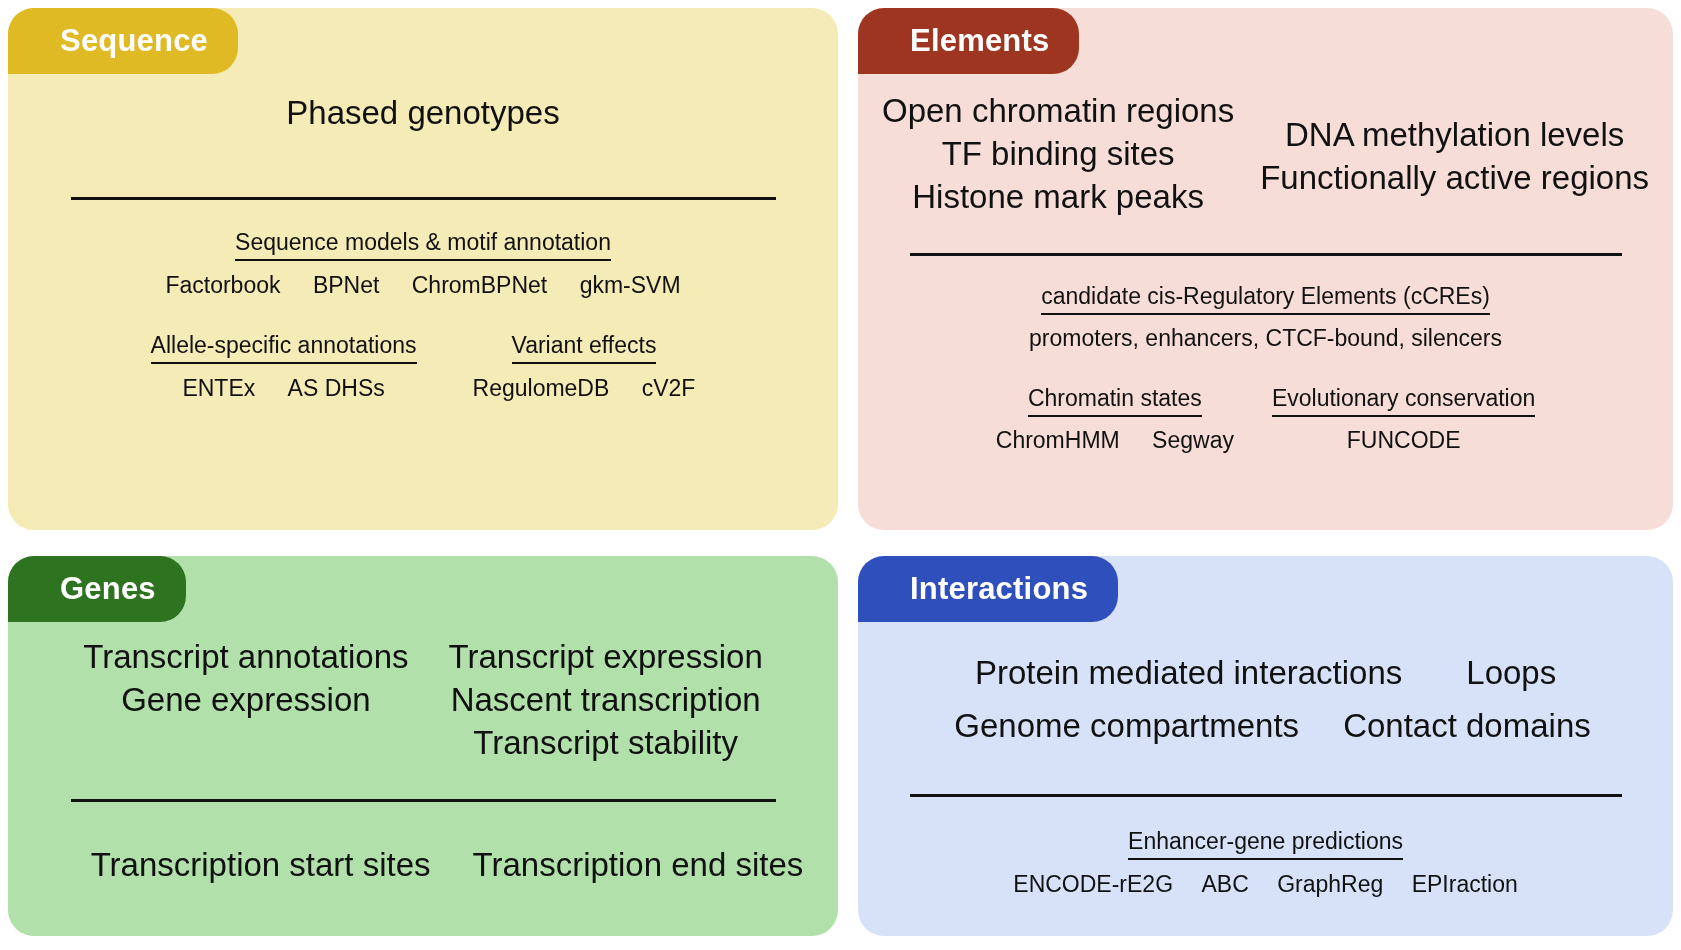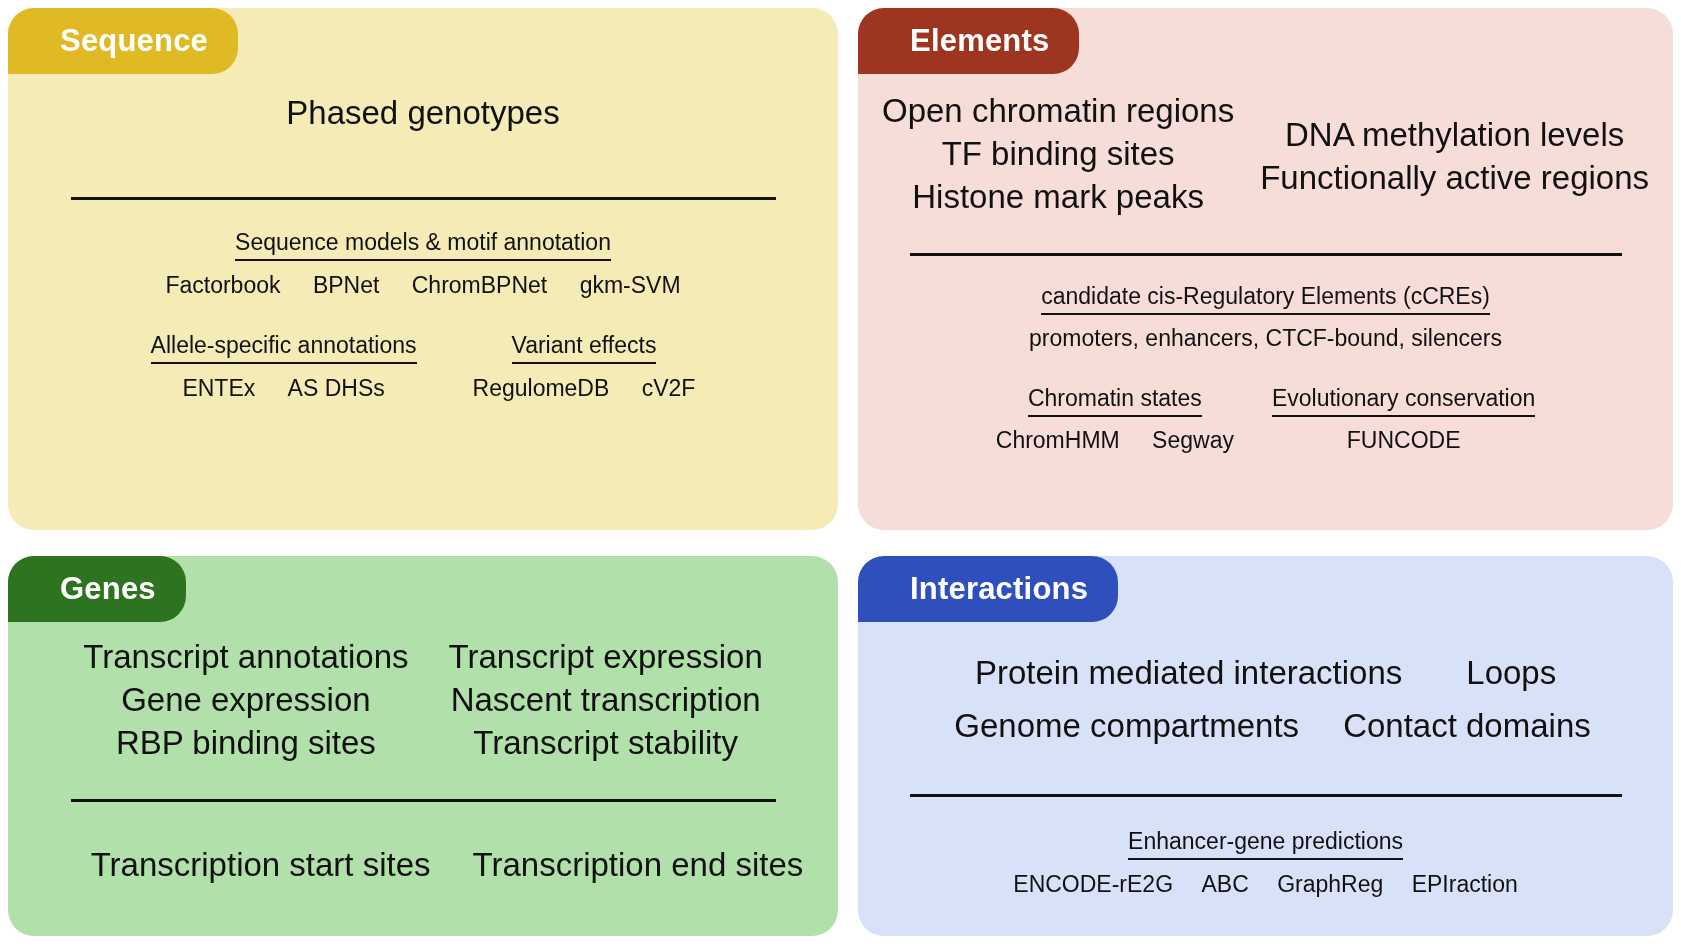--- a/index.html
+++ b/index.html
@@ -287,21 +287,20 @@
     <div class="panel-body"></div>
     <div class="tab">
       <span class="tab-label">Genes</span>
     </div>
     <div class="content">
 
       <div class="gn-grid">
         <div class="col">
           <div class="row big">Transcript annotations</div>
           <div class="row big">Gene expression</div>
-          <div class="row big">RBP binding sites</div>
         </div>
         <div class="col">
           <div class="row big">Transcript expression</div>
           <div class="row big">Nascent transcription</div>
           <div class="row big">Transcript stability</div>
         </div>
       </div>
 
       <div class="divider gn-divider"></div>
 

